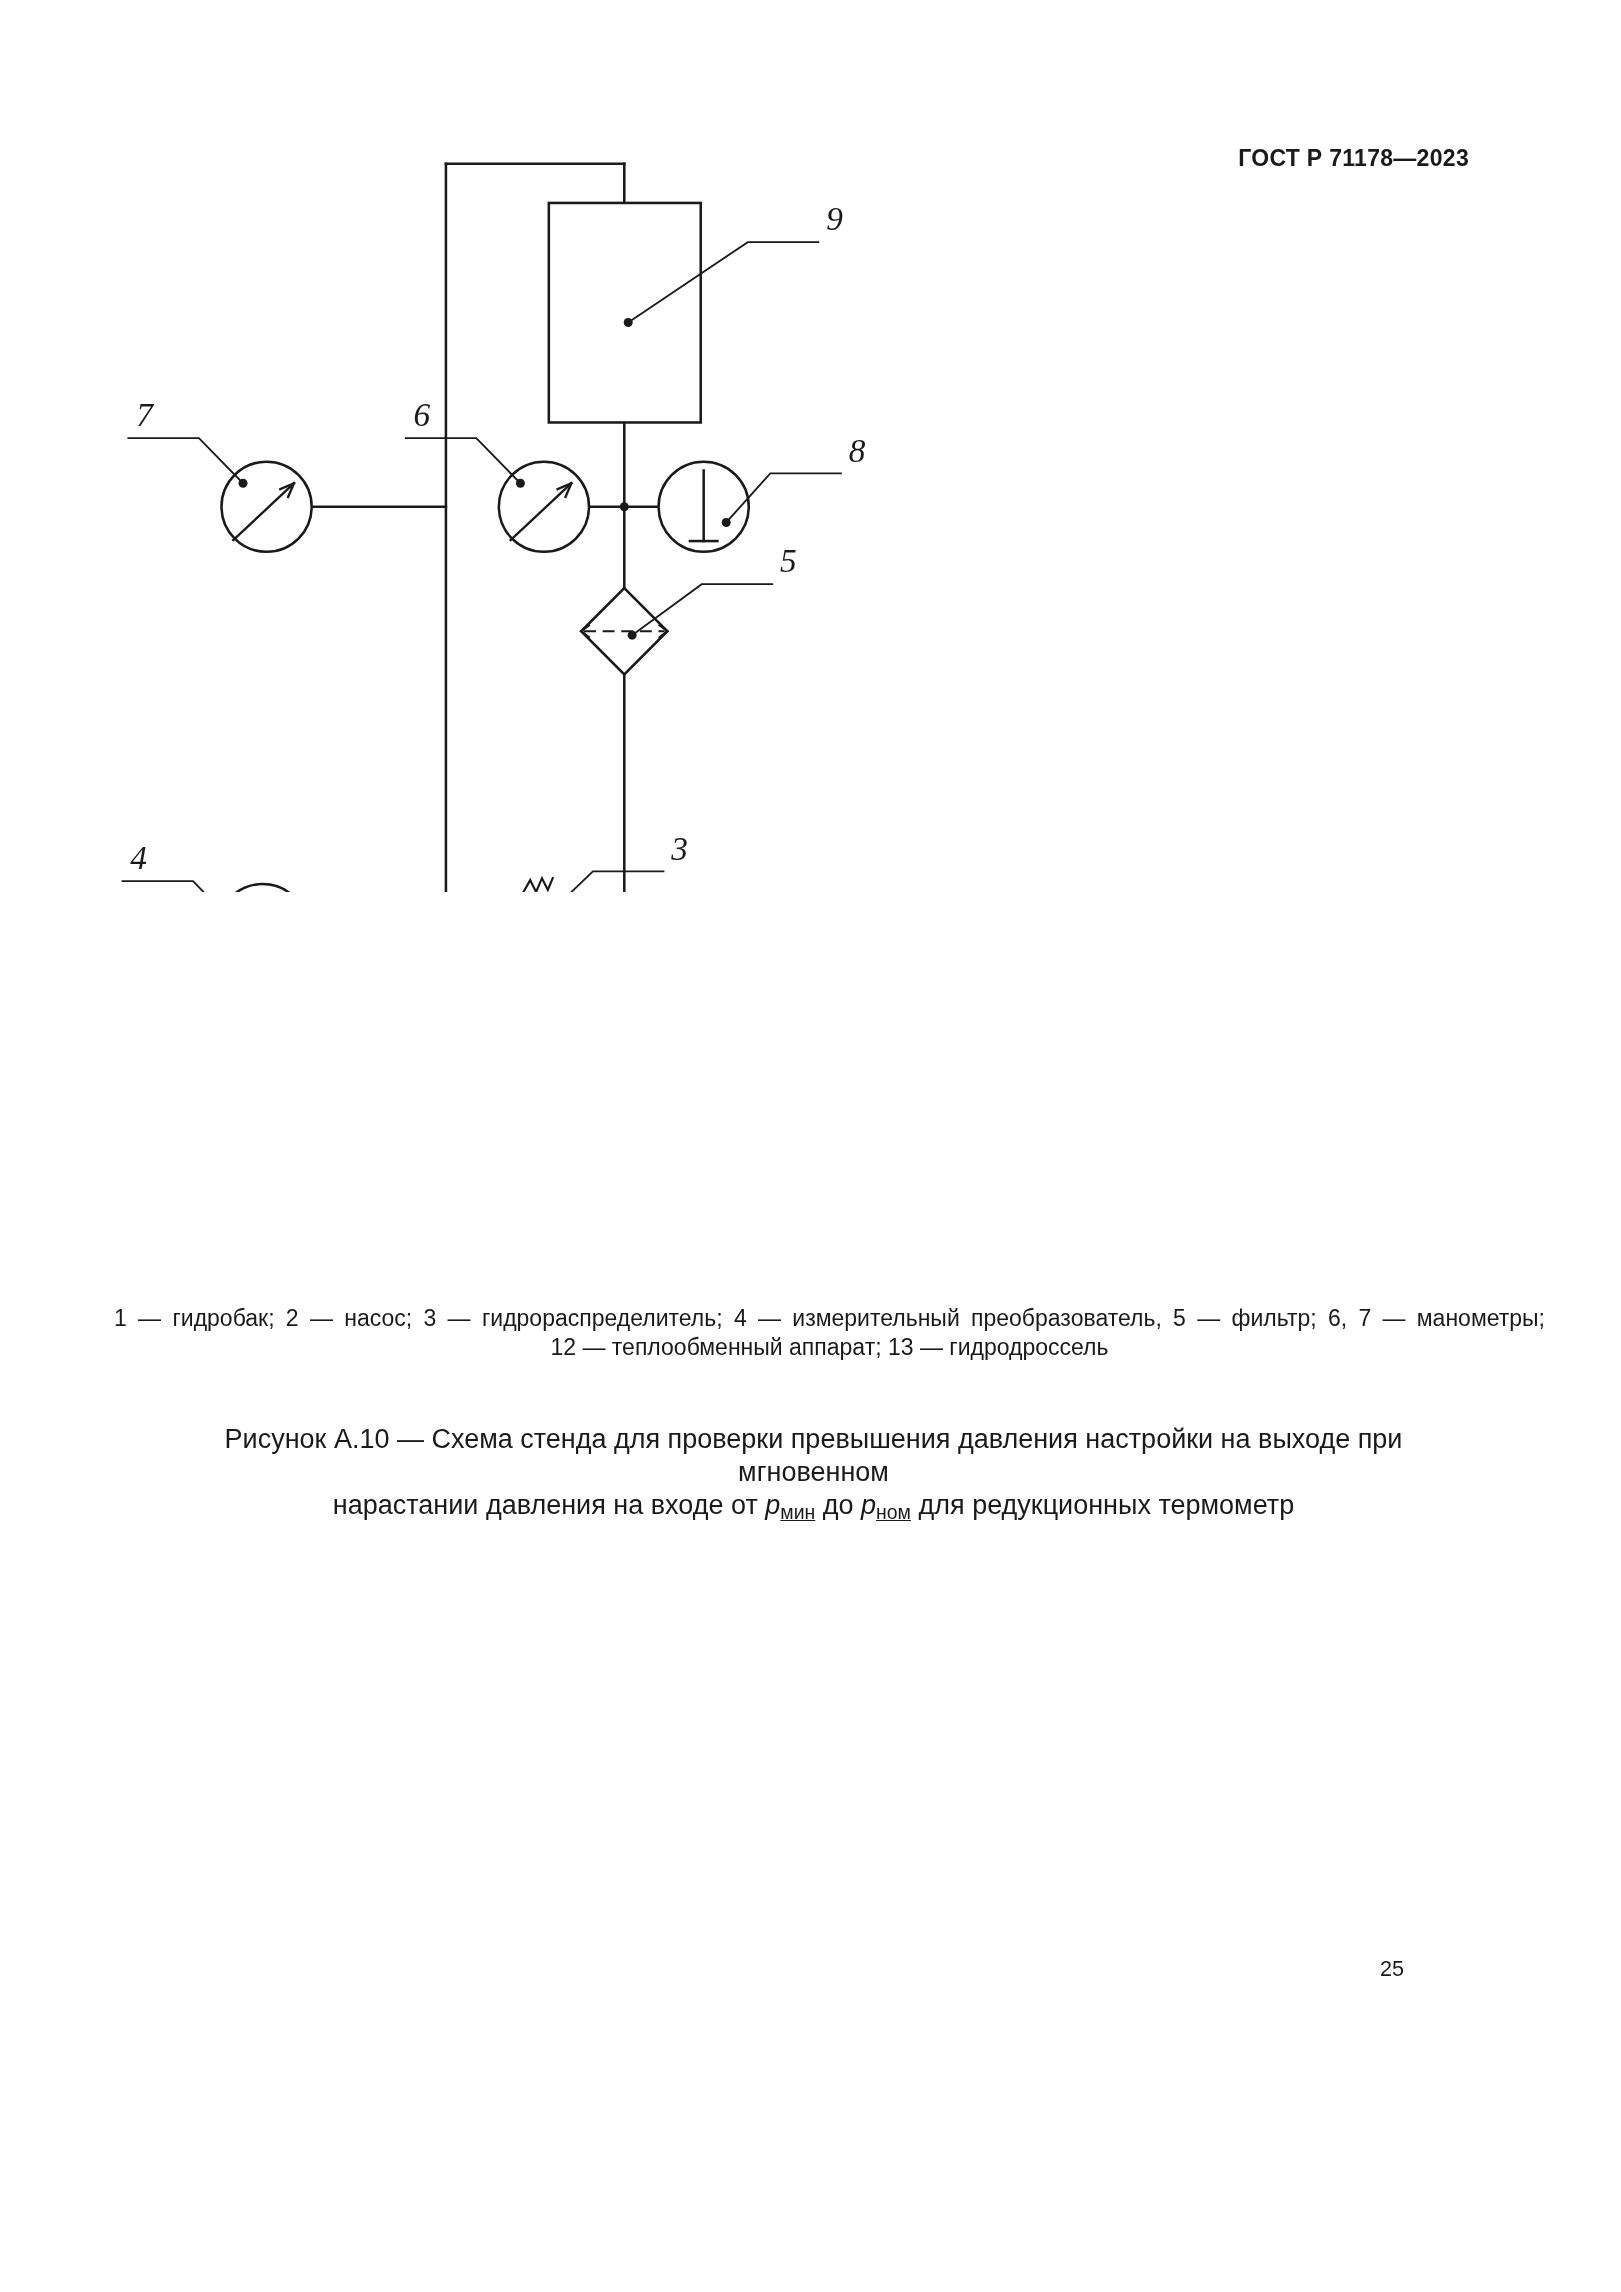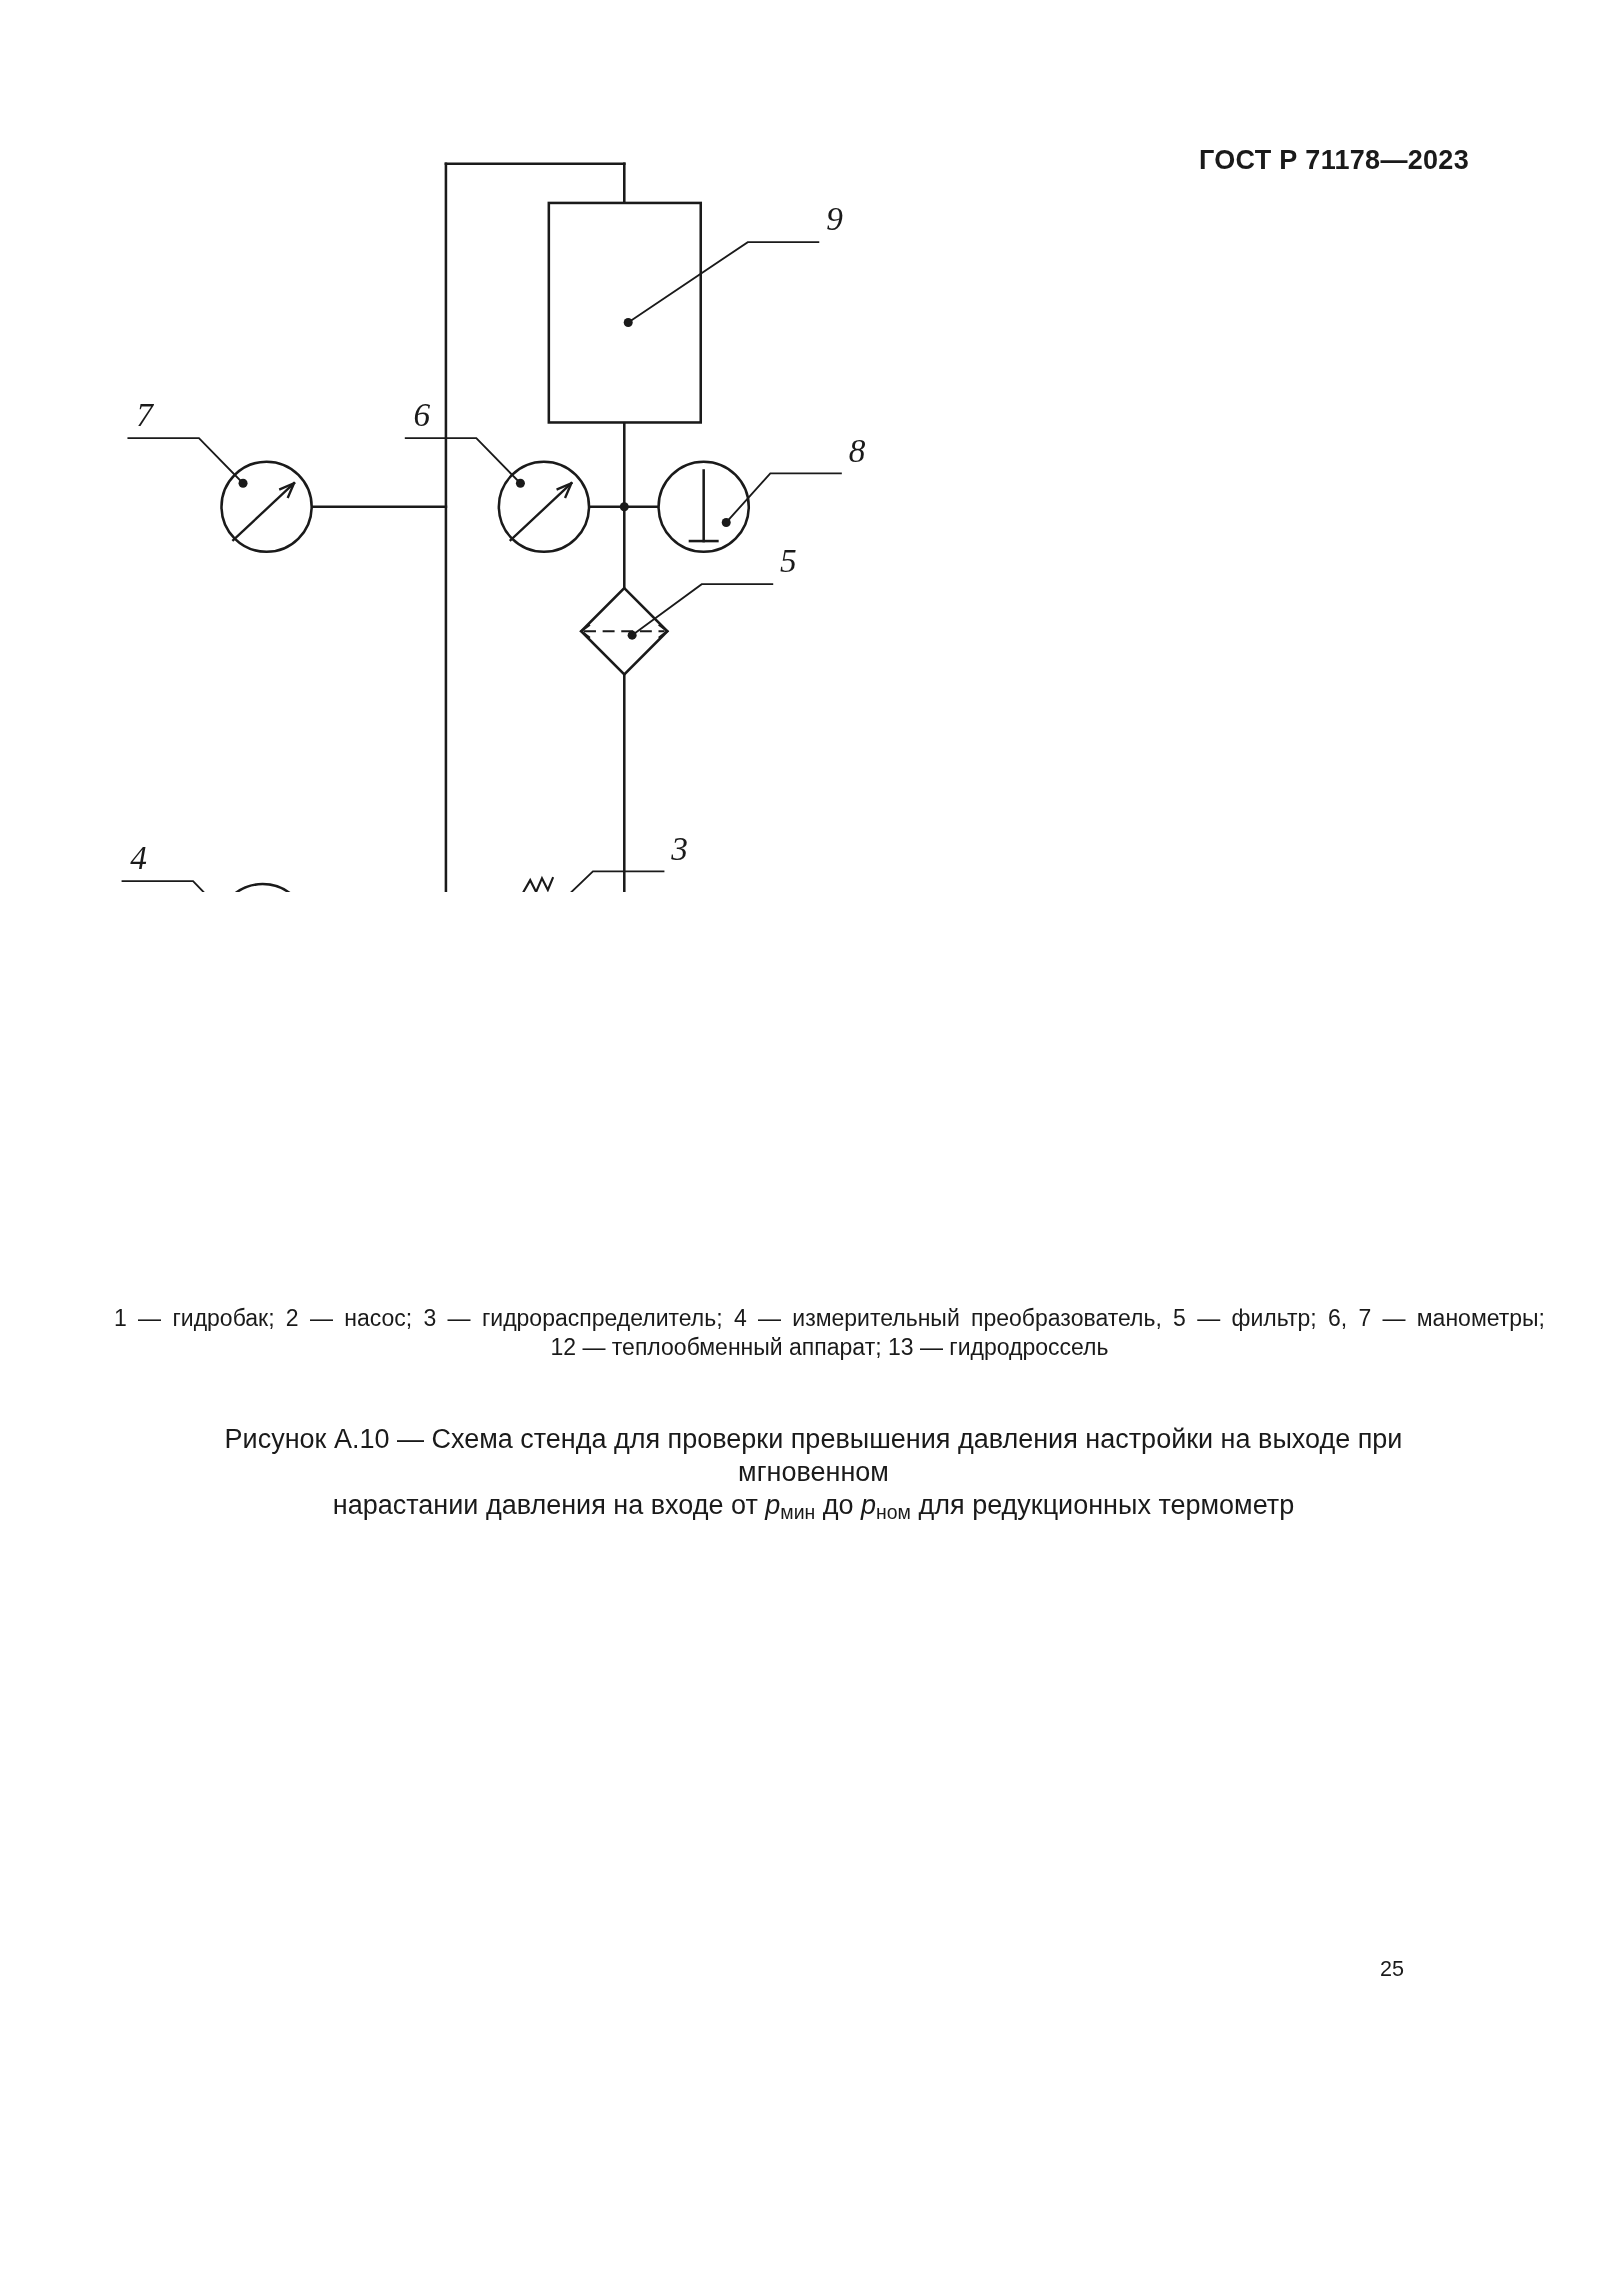--- a/index.html
+++ b/index.html
@@ -16,21 +16,21 @@
     overflow: hidden;
   }
   .page {
     position: absolute;
     inset: 0;
   }
   .header {
     position: absolute;
     top: 145px;
     right: 152px;
-    font-size: 27px;
+    font-size: 23px;
     font-weight: bold;
     letter-spacing: 0.3px;
     white-space: nowrap;
   }
   .figure-area {
     position: absolute;
     left: 0;
     top: 147px;
     width: 1621px;
     height: 745px;
@@ -64,20 +64,21 @@
     width: 1313px;
     font-size: 27px;
     line-height: 33px;
     text-align: center;
   }
   .caption sub {
     font-size: 0.72em;
     vertical-align: baseline;
     position: relative;
     top: 4.9px;
+    text-decoration: underline;
   }
   .caption i {
     font-style: italic;
   }
   .page-number {
     position: absolute;
     left: 1380px;
     top: 1956px;
     font-size: 21.6px;
   }

